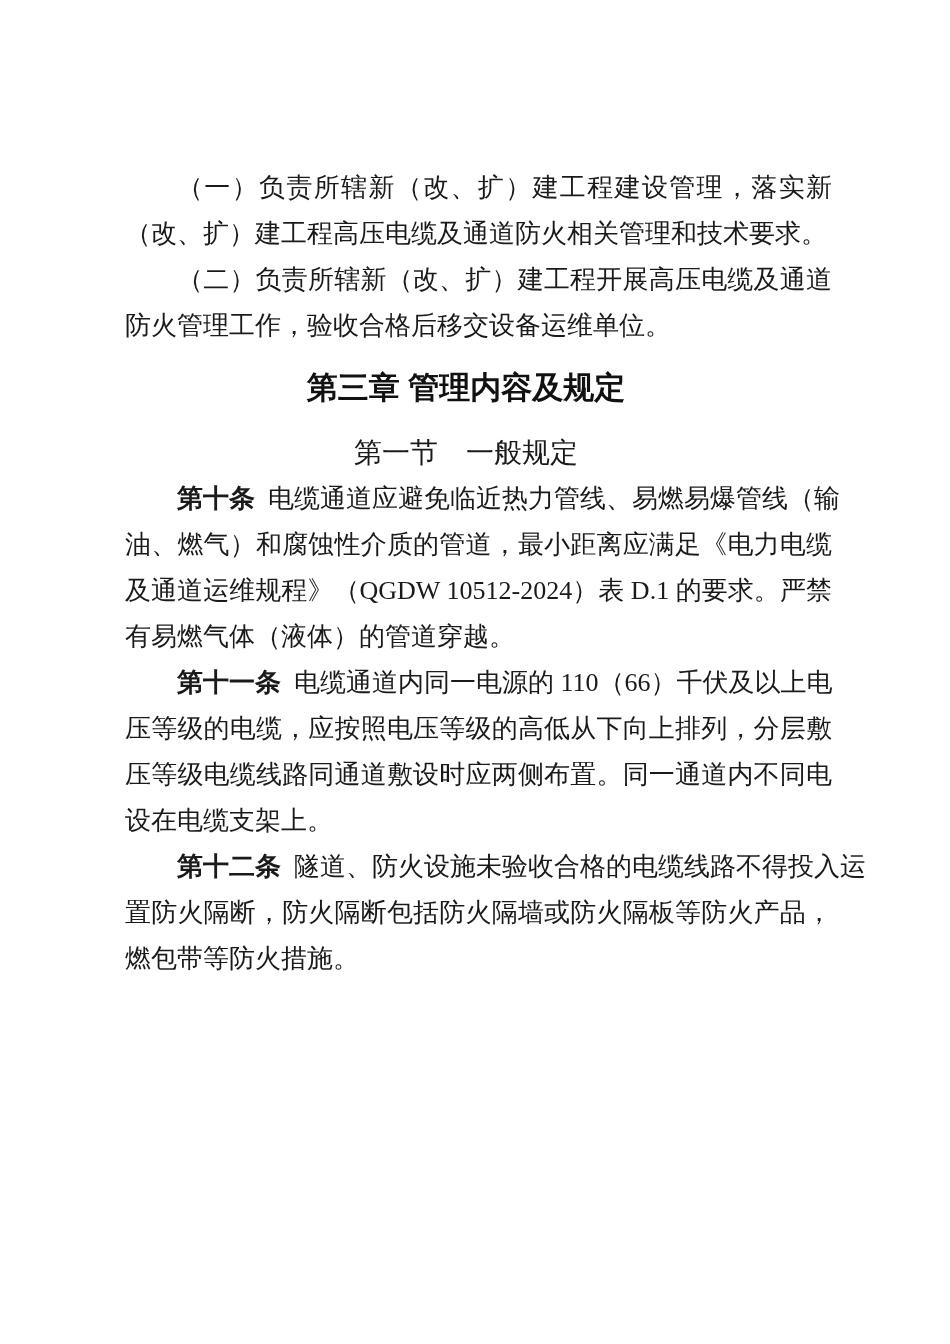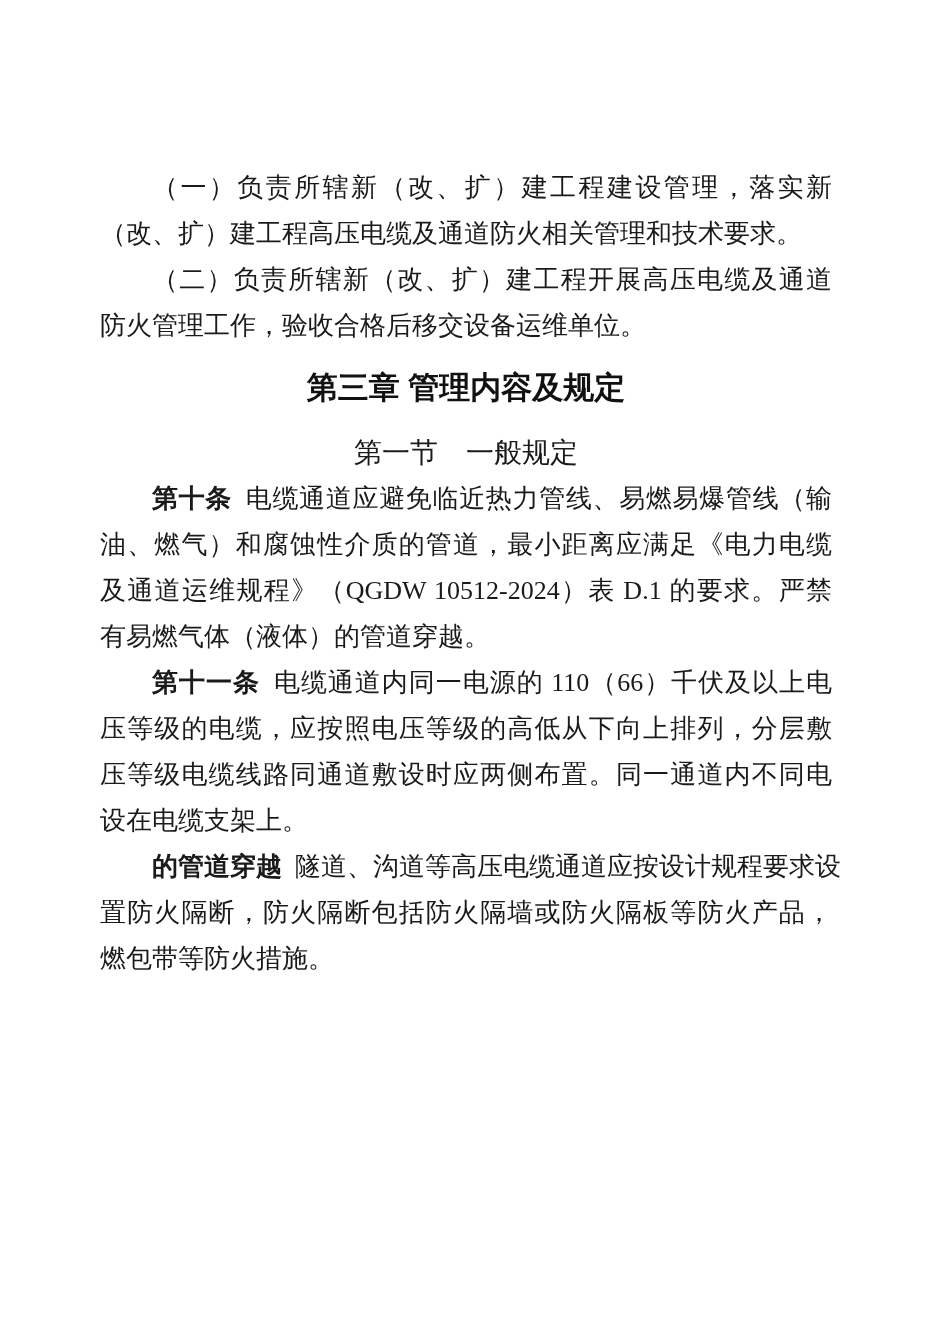--- a/index.html
+++ b/index.html
@@ -24,20 +24,21 @@
   .para {
     margin: 0;
     font-size: 26px;
     line-height: 46px;
   }
   .line {
     display: block;
     white-space: nowrap;
     text-align: justify;
     text-align-last: justify;
+    margin-left: 25px;
   }
   .line.first {
     text-indent: 52px; 
   }
   .line.last {
     text-align-last: left;
   }
   .article-label {
     font-weight: bold;
   }
@@ -93,19 +94,19 @@
     </p>
 
     <p class="para">
       <span class="line full first"><b class="article-label">第十一条</b><span class="lbl-gap"></span><span>电缆通道内同一电源的 110（66）千伏及以上电</span></span>
       <span class="line full">压等级的电缆，应按照电压等级的高低从下向上排列，分层敷</span>
       <span class="line full">压等级电缆线路同通道敷设时应两侧布置。同一通道内不同电</span>
       <span class="line last">设在电缆支架上。</span>
     </p>
 
     <p class="para">
-      <span class="line full first"><b class="article-label">的管道穿越</b><span class="lbl-gap"></span><span>隧道、沟道等高压电缆通道应按设计规程要求设</span></span>
+      <span class="line full first"><b class="article-label">第十二条</b><span class="lbl-gap"></span><span>隧道、防火设施未验收合格的电缆线路不得投入运</span></span>
       <span class="line full">置防火隔断，防火隔断包括防火隔墙或防火隔板等防火产品，</span>
       <span class="line last">燃包带等防火措施。</span>
     </p>
 
   </div>
 </div>
 
 </body></html>

